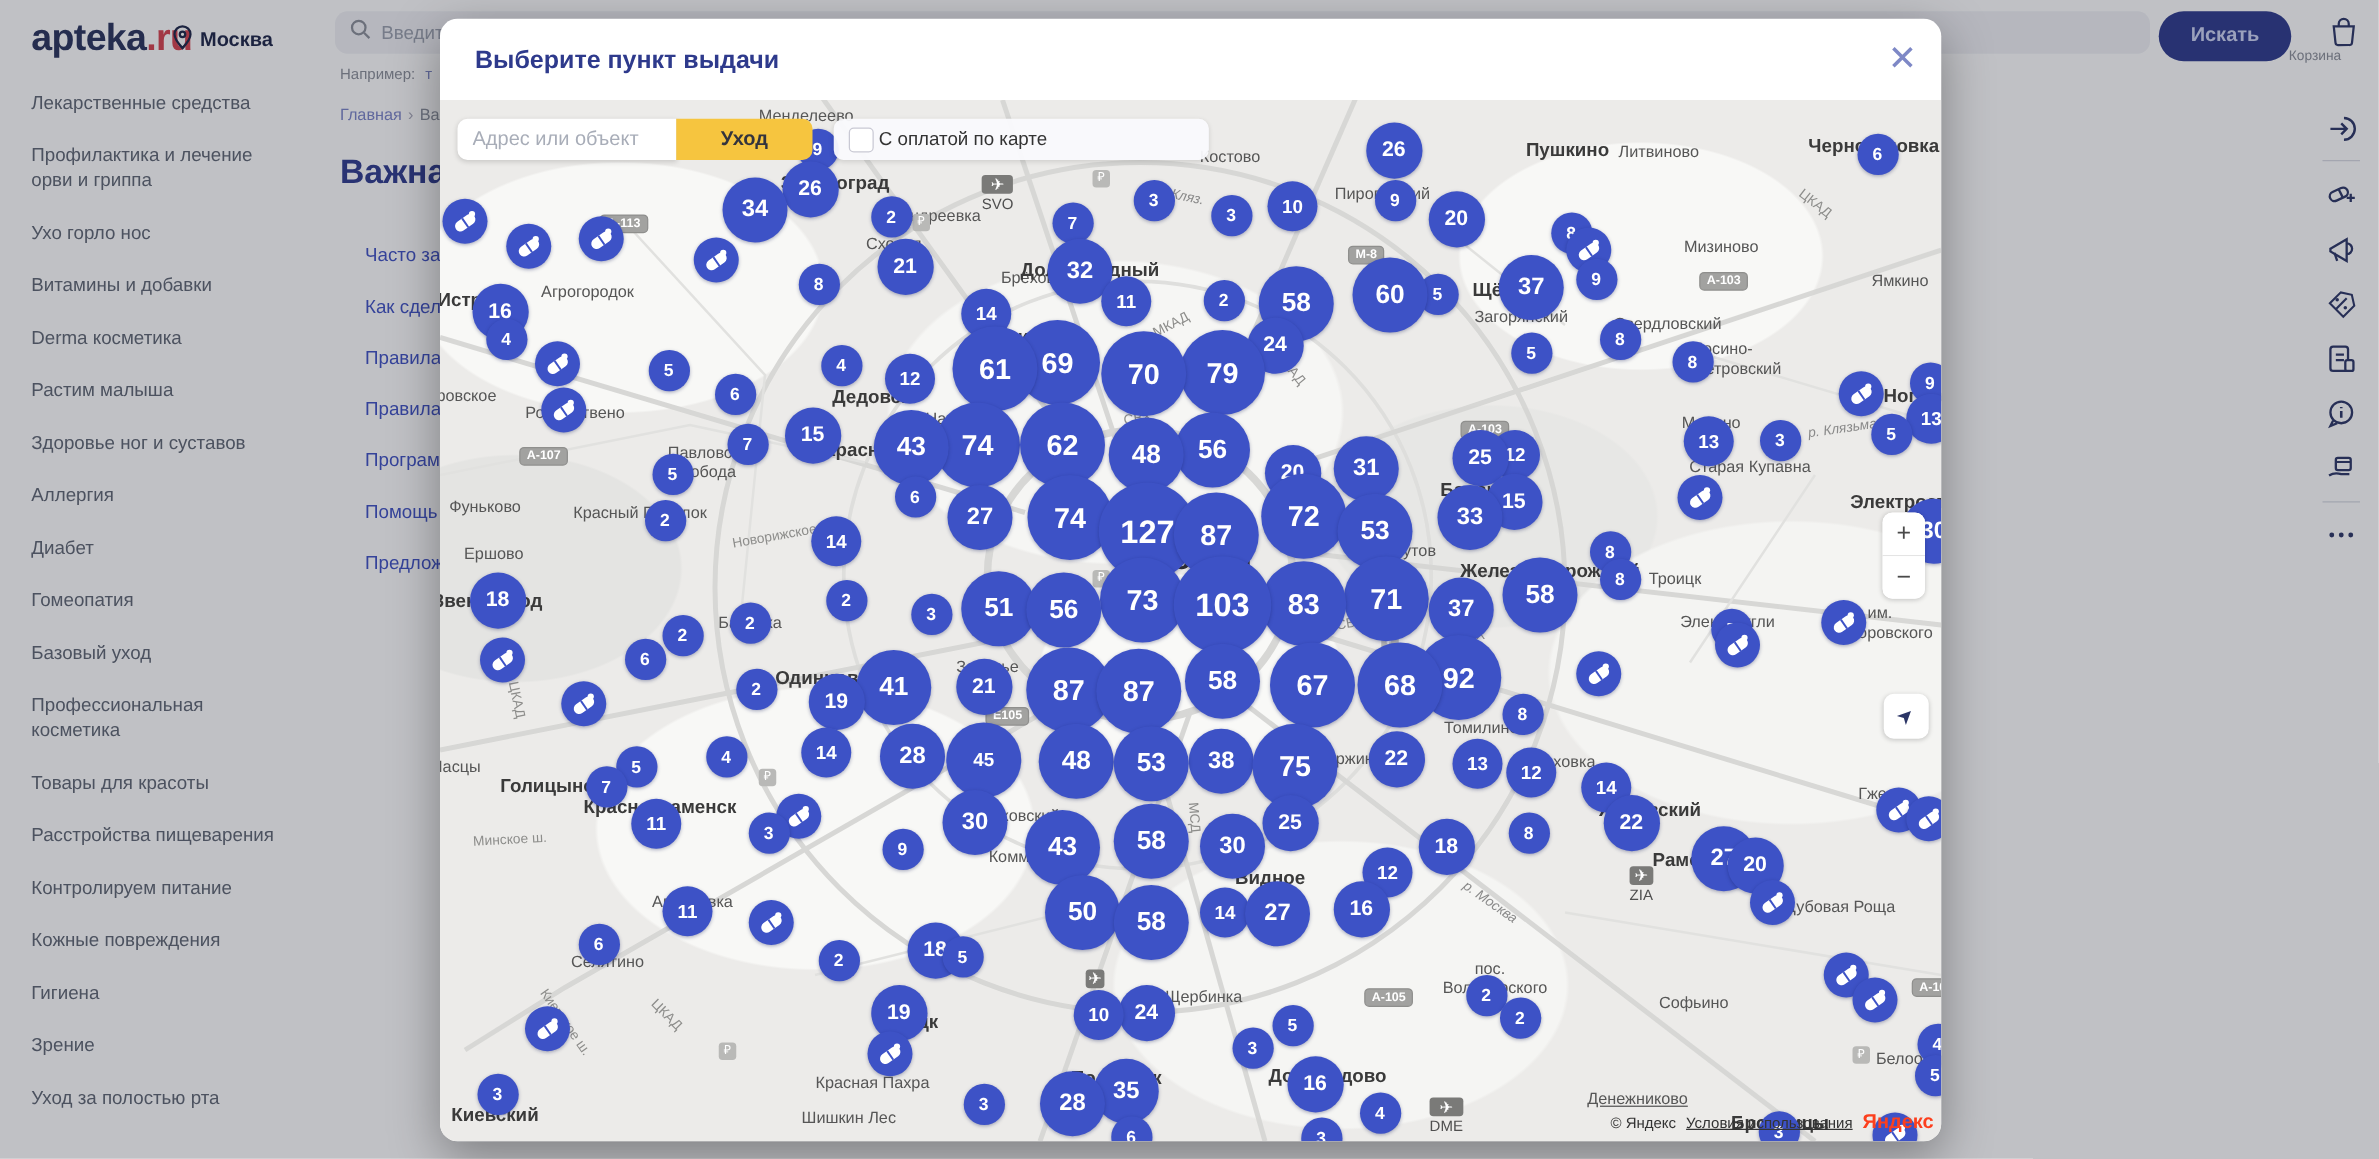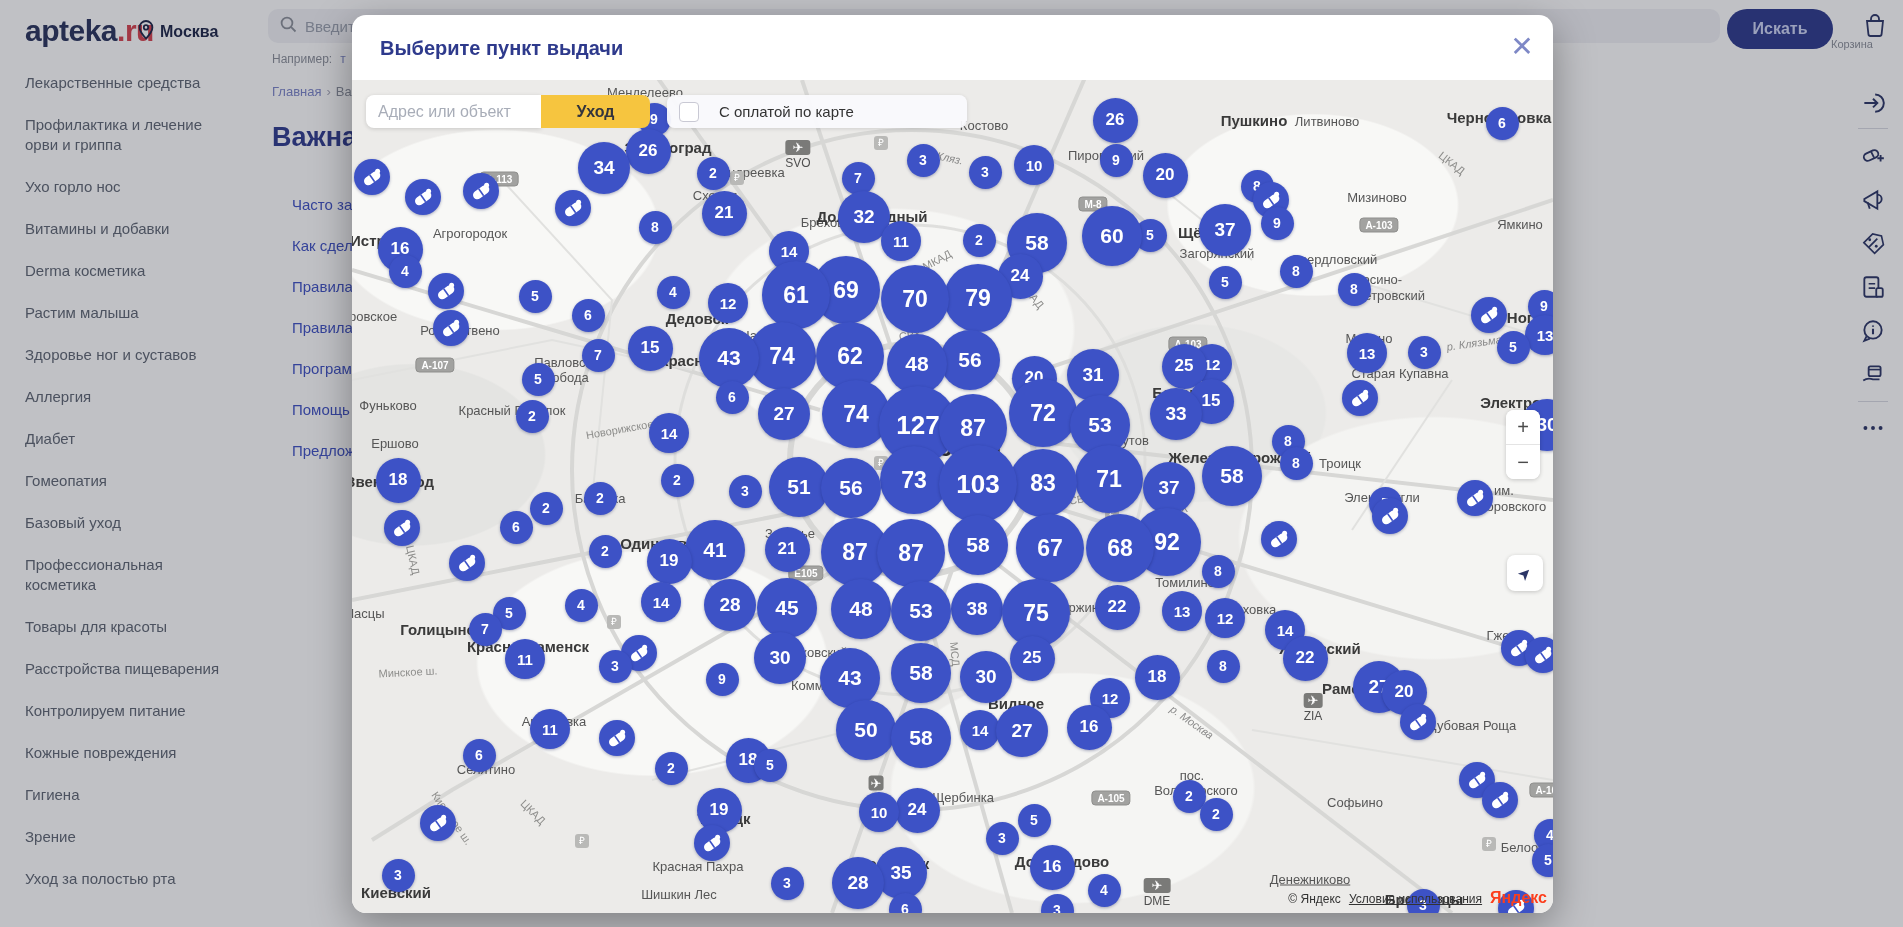--- a/index.html
+++ b/index.html
@@ -76,21 +76,21 @@
     box-shadow:0 1px 3px rgba(20,30,90,.35); }
   
   #map-search { position:absolute; left:14px; top:15px; z-index:10; display:flex; }
   #map-search input { width:175px; height:33px; border:none; outline:none; background:#fff;
     border-radius:8px 0 0 8px; padding:0 12px; font-size:16px; color:#333;
     font-family:"Liberation Sans",sans-serif; box-shadow:0 1px 4px rgba(0,0,0,.15); }
   #map-search input::placeholder { color:#a8adb8; }
   .find-btn { width:109px; height:33px; border:none; background:#f6c53f; color:#33343d; font-size:16px;
     font-weight:600; border-radius:0 8px 8px 0; cursor:pointer; font-family:"Liberation Sans",sans-serif; }
   #pay-strip { position:absolute; left:315px; top:15px; z-index:10; width:300px; height:33px;
-    background:rgba(250,250,253,0.95); border-radius:8px; display:flex; align-items:center; gap:20px;
+    background:rgba(250,250,253,0.95); border-radius:8px; display:flex; align-items:center; gap:4px;
     padding:0 12px; box-shadow:0 1px 4px rgba(0,0,0,.12); }
   #pay-strip .cb { width:20px; height:20px; background:#fff; border:1.5px solid #c9c9d4; border-radius:4px; cursor:pointer; }
   #pay-strip .cb-label { font-size:15px; color:#333; }
   
   #zoomctl { position:absolute; left:1154px; top:330px; z-index:10; width:34px; background:#fff;
     border-radius:8px; box-shadow:0 1px 4px rgba(0,0,0,.2); overflow:hidden; }
   #zoomctl .zbtn { width:34px; height:34px; border:none; background:#fff; font-size:20px; color:#4a4a4a;
     cursor:pointer; display:block; font-family:"Liberation Sans",sans-serif; }
   #zoomctl .zdiv { height:1px; background:#e4e4e4; }
   #geoctl { position:absolute; left:1155px; top:475px; z-index:10; width:36px; height:36px; background:#fff;
@@ -620,21 +620,21 @@
             <line x1="11" y1="8" x2="11" y2="16.6" stroke="#3d52c6" stroke-width="1.6"></line>
           </g>
           <circle cx="16.6" cy="5.2" r="2.5" fill="#fff"></circle>
         </svg>
       </div>
       <div class="marker" style="font-size: 14px; width: 33px; height: 33px; left: 849.5px; top: 474.5px;">8</div>
       <div class="marker" style="font-size: 15px; width: 40px; height: 40px; left: 289px; top: 502px;">14</div>
       <div class="marker" style="font-size: 14px; width: 33px; height: 33px; left: 212.5px; top: 508.5px;">4</div>
       <div class="marker" style="font-size: 19px; width: 52px; height: 52px; left: 352px; top: 499px;">28</div>
       <div class="marker" style="font-size: 17px; width: 45px; height: 45px; left: 742.5px; top: 504.5px;">22</div>
-      <div class="marker" style="font-size: 21px; width: 60px; height: 60px; left: 405px; top: 498px;">45</div>
+      <div class="marker" style="font-size: 15px; width: 60px; height: 60px; left: 405px; top: 498px;">45</div>
       <div class="marker" style="font-size: 21px; width: 60px; height: 60px; left: 479px; top: 499px;">48</div>
       <div class="marker" style="font-size: 19px; width: 52px; height: 52px; left: 599px; top: 503px;">38</div>
       <div class="marker" style="font-size: 21px; width: 60px; height: 60px; left: 539px; top: 501px;">53</div>
       <div class="marker" style="font-size: 15px; width: 40px; height: 40px; left: 810px; top: 511px;">13</div>
       <div class="marker" style="font-size: 14px; width: 33px; height: 33px; left: 140.5px; top: 516.5px;">5</div>
       <div class="marker" style="font-size: 23px; width: 68px; height: 68px; left: 650px; top: 499px;">75</div>
       <div class="marker" style="font-size: 15px; width: 40px; height: 40px; left: 853px; top: 518px;">12</div>
       <div class="marker" style="font-size: 14px; width: 33px; height: 33px; left: 116.5px; top: 532.5px;">7</div>
       <div class="marker" style="font-size: 15px; width: 40px; height: 40px; left: 913px; top: 530px;">14</div>
       <div class="marker" style="width: 36px; height: 36px; left: 1149px; top: 550px;">

